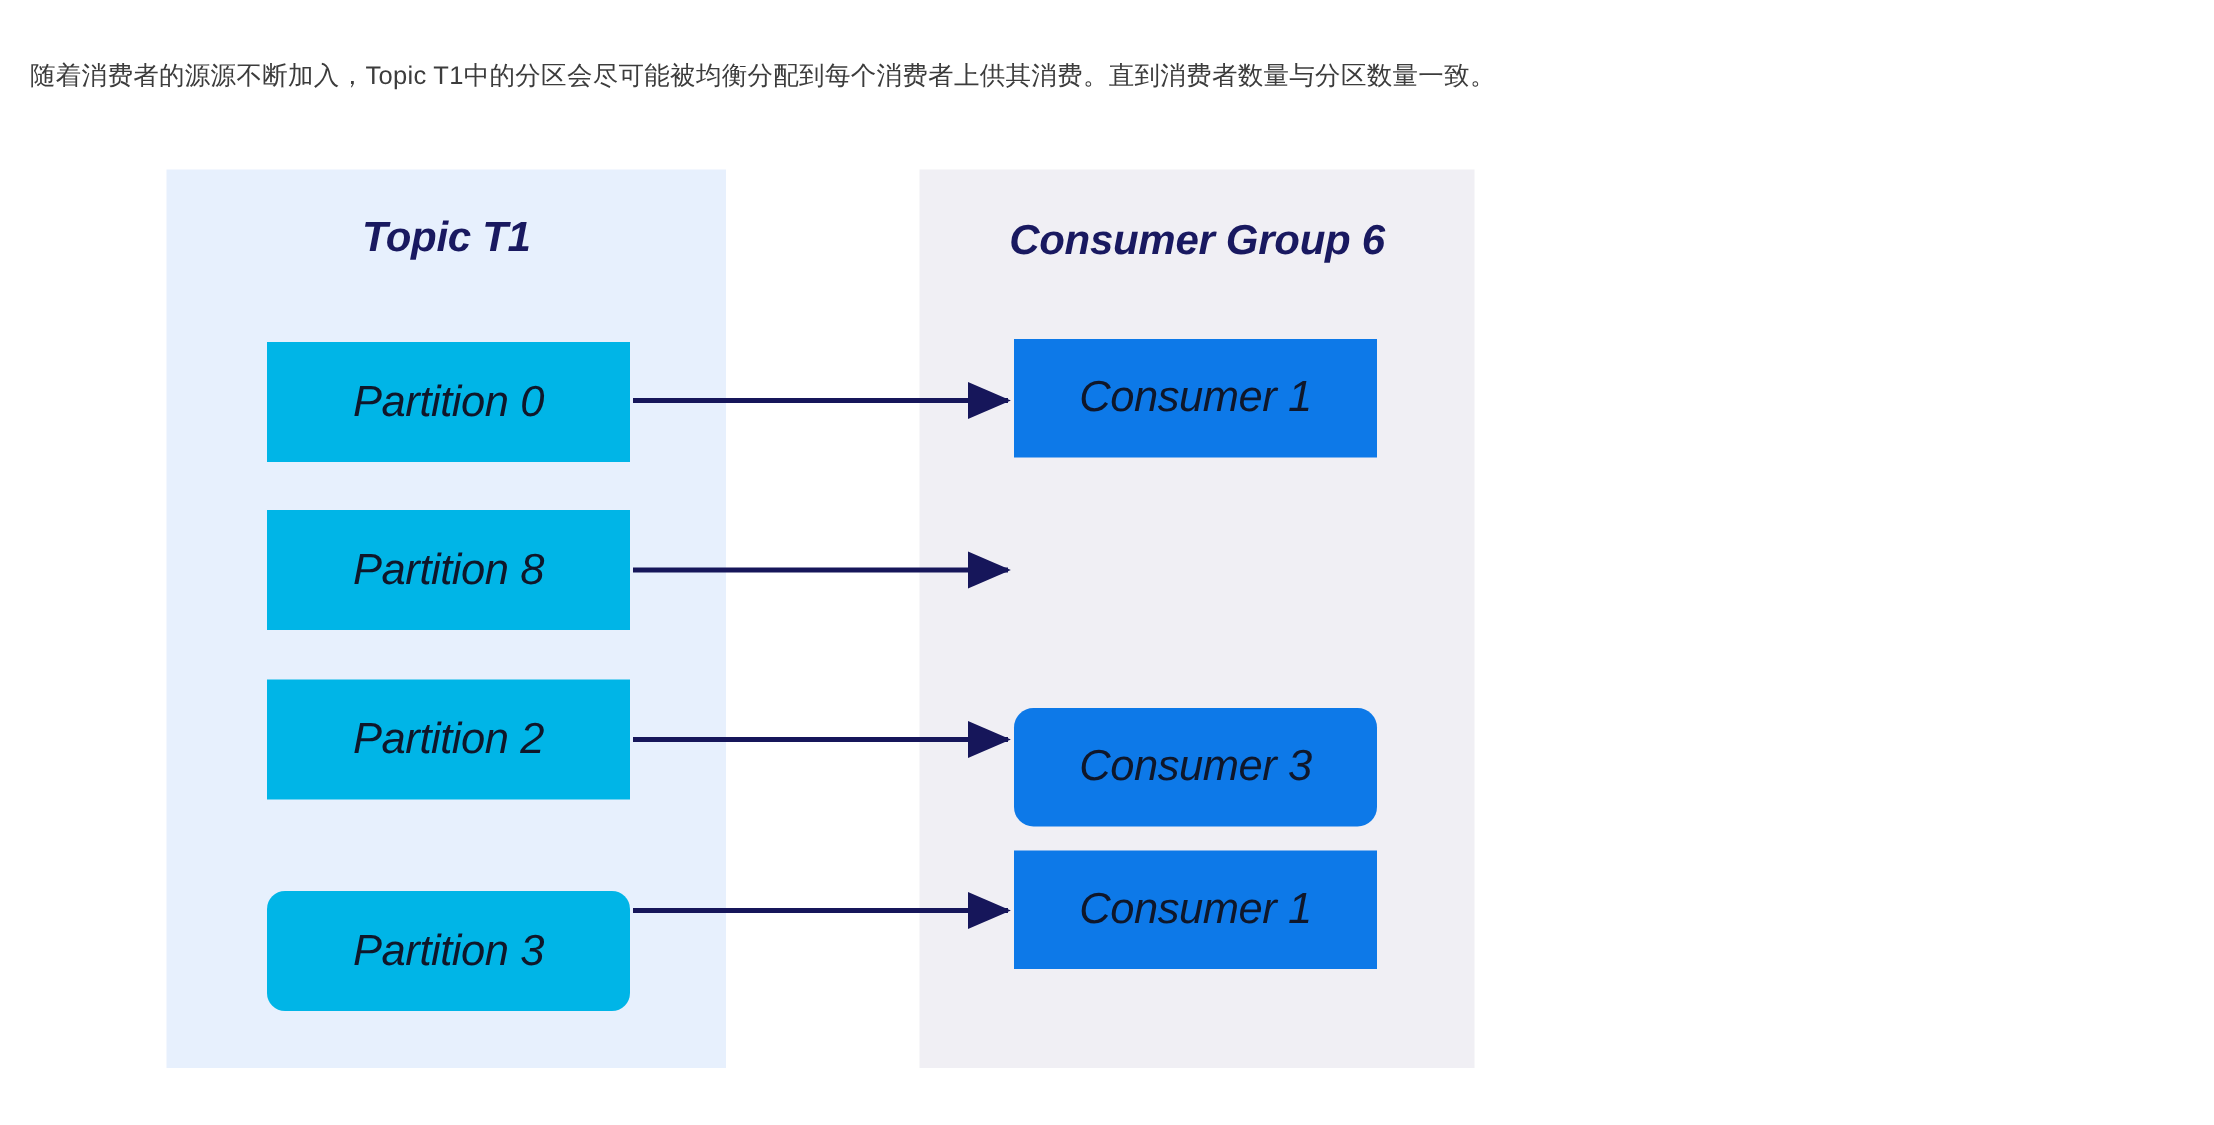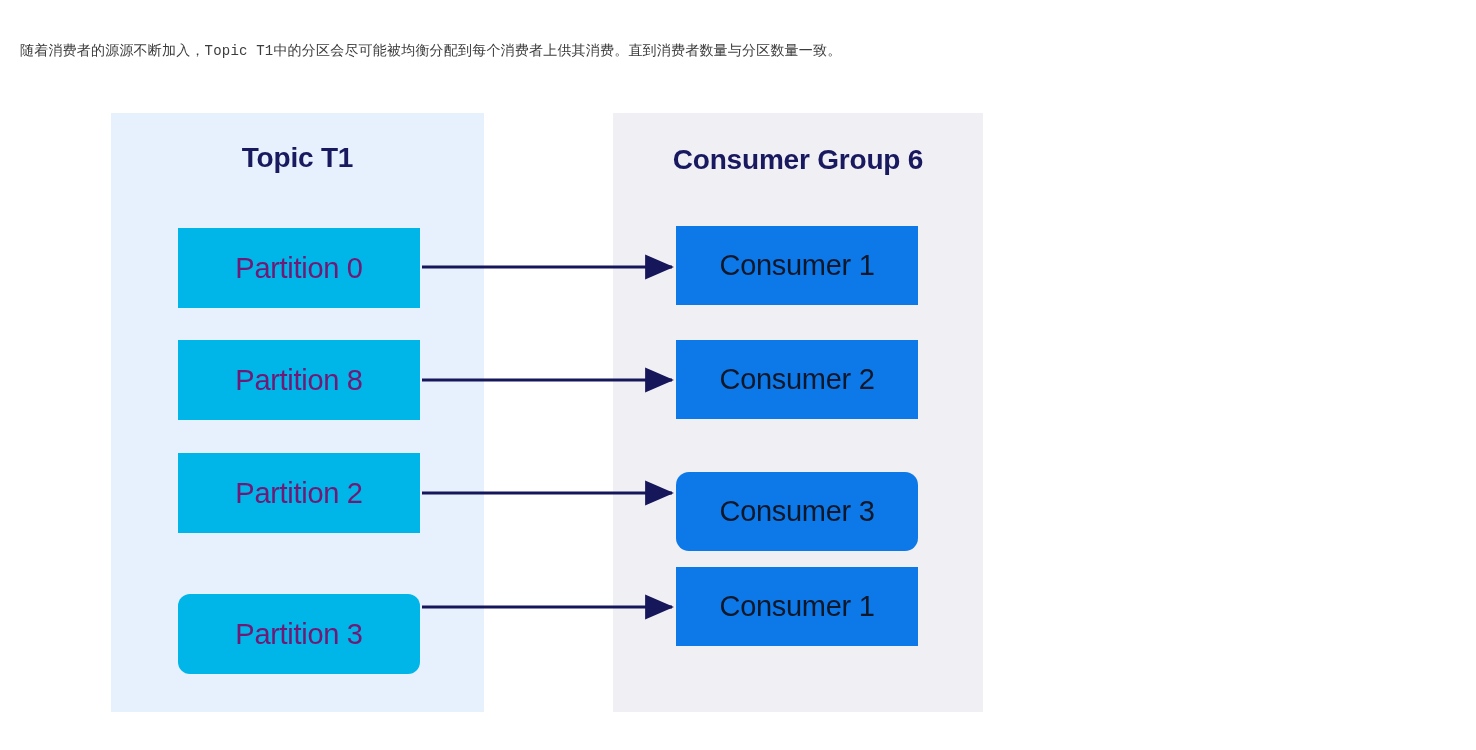--- a/index.html
+++ b/index.html
@@ -15,35 +15,35 @@
     overflow: hidden;
     position: relative;
   }
 
   
   .caption {
     position: absolute;
     left: 20px;
     top: 36px;
     width: 1420px;
-    font-size: 14px;
+    font-size: 17px;
     line-height: 30px;
     color: #3c3c3c;
     letter-spacing: 0.2px;
     white-space: nowrap;
-    font-family: Liberation Mono, monospace;
   }
 
   
   .diagram {
     position: absolute;
     left: 0;
     top: 0;
     width: 1476px;
     height: 539px;
+    font-style: italic;
   }
 
   .panel {
     position: absolute;
     box-sizing: border-box;
   }
   .panel-topic {
     left: 111px;
     top: 113px;
     width: 373px;
@@ -81,21 +81,21 @@
     justify-content: center;
     font-size: 29px;
     letter-spacing: -0.3px;
     white-space: nowrap;
   }
   .node-partition {
     left: 178px;
     width: 242px;
     height: 80px;
     background: #00b5e7;
-    color: #701a75;
+    color: #0f172a;
   }
   .node-consumer {
     left: 676px;
     width: 242px;
     height: 79px;
     background: #0d79e8;
     color: #0f172a;
   }
 
   
@@ -133,21 +133,20 @@
   <div class="node node-partition row0-left">Partition 0</div>
   <div class="node node-partition row1-left">Partition 8</div>
   <div class="node node-partition row2-left">Partition 2</div>
   <div class="node node-partition row3-left">Partition 3</div>
 
   <div class="panel panel-group">
     <div class="panel-title">Consumer Group 6</div>
   </div>
 
   <div class="node node-consumer row0-right">Consumer 1</div>
-  <div class="node node-consumer row1-right">Consumer 2</div>
   <div class="node node-consumer row2-right">Consumer 3</div>
   <div class="node node-consumer row3-right">Consumer 1</div>
 
   <svg class="arrow-layer" viewBox="0 0 1476 750">
     <defs>
       <marker id="ah" markerWidth="9" markerHeight="9" refX="8.4" refY="4.5" orient="auto" markerUnits="strokeWidth">
         <path d="M0,0.6 L9,4.5 L0,8.4 z" fill="#16165a"></path>
       </marker>
     </defs>
     <g stroke="#16165a" stroke-width="3.2" fill="none" marker-end="url(#ah)">

